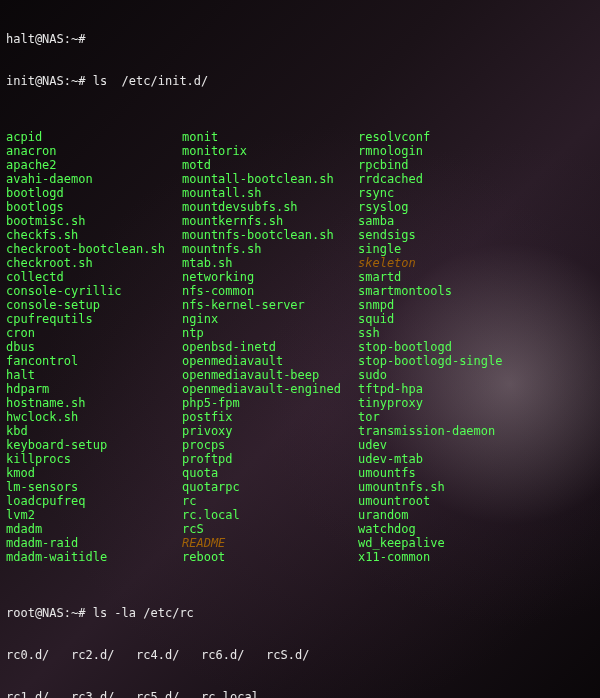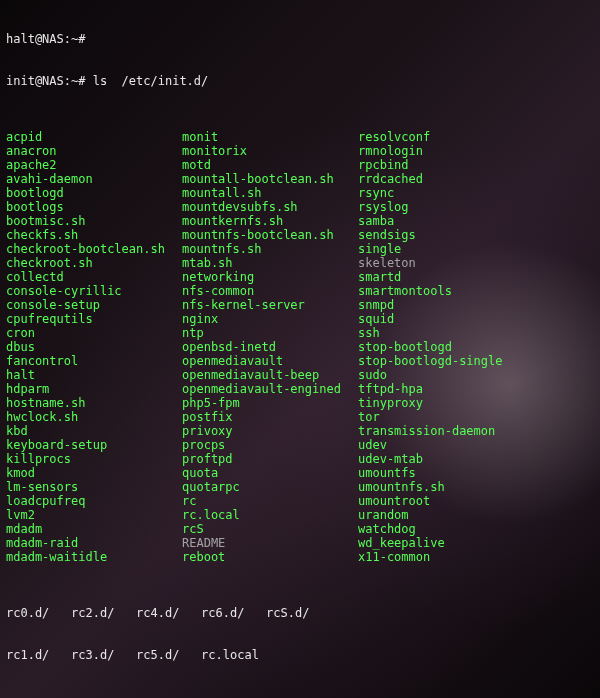--- a/index.html
+++ b/index.html
@@ -32,36 +32,37 @@
     align-items: flex-end;
   }
   .col {
     flex: 0 0 auto;
   }
   .col.c0 { width: 176px; }
   .col.c1 { width: 176px; }
   .col.c2 { width: auto; }
   .entry { display: block; height: 14px; }
   .green { color: #55ff55; }
-  .white { color: #a3a3a3; }
+  .white { color: #a16207; font-style: italic; }
   .prompt, .cmd, .plain, .lsrow { height: 14px; }
 </style>
 </head>
 <body>
 
 <div class="bg"></div>
 <div class="term">
   <div class="prompt">halt@NAS:~#</div>
   <div class="cmd">init@NAS:~# ls  /etc/init.d/</div>
 
   <div class="cols">
     <div class="col c0" id="col0"><span class="entry green">acpid</span><span class="entry green">anacron</span><span class="entry green">apache2</span><span class="entry green">avahi-daemon</span><span class="entry green">bootlogd</span><span class="entry green">bootlogs</span><span class="entry green">bootmisc.sh</span><span class="entry green">checkfs.sh</span><span class="entry green">checkroot-bootclean.sh</span><span class="entry green">checkroot.sh</span><span class="entry green">collectd</span><span class="entry green">console-cyrillic</span><span class="entry green">console-setup</span><span class="entry green">cpufrequtils</span><span class="entry green">cron</span><span class="entry green">dbus</span><span class="entry green">fancontrol</span><span class="entry green">halt</span><span class="entry green">hdparm</span><span class="entry green">hostname.sh</span><span class="entry green">hwclock.sh</span><span class="entry green">kbd</span><span class="entry green">keyboard-setup</span><span class="entry green">killprocs</span><span class="entry green">kmod</span><span class="entry green">lm-sensors</span><span class="entry green">loadcpufreq</span><span class="entry green">lvm2</span><span class="entry green">mdadm</span><span class="entry green">mdadm-raid</span><span class="entry green">mdadm-waitidle</span></div>
     <div class="col c1" id="col1"><span class="entry green">monit</span><span class="entry green">monitorix</span><span class="entry green">motd</span><span class="entry green">mountall-bootclean.sh</span><span class="entry green">mountall.sh</span><span class="entry green">mountdevsubfs.sh</span><span class="entry green">mountkernfs.sh</span><span class="entry green">mountnfs-bootclean.sh</span><span class="entry green">mountnfs.sh</span><span class="entry green">mtab.sh</span><span class="entry green">networking</span><span class="entry green">nfs-common</span><span class="entry green">nfs-kernel-server</span><span class="entry green">nginx</span><span class="entry green">ntp</span><span class="entry green">openbsd-inetd</span><span class="entry green">openmediavault</span><span class="entry green">openmediavault-beep</span><span class="entry green">openmediavault-engined</span><span class="entry green">php5-fpm</span><span class="entry green">postfix</span><span class="entry green">privoxy</span><span class="entry green">procps</span><span class="entry green">proftpd</span><span class="entry green">quota</span><span class="entry green">quotarpc</span><span class="entry green">rc</span><span class="entry green">rc.local</span><span class="entry green">rcS</span><span class="entry white">README</span><span class="entry green">reboot</span></div>
     <div class="col c2" id="col2"><span class="entry green">resolvconf</span><span class="entry green">rmnologin</span><span class="entry green">rpcbind</span><span class="entry green">rrdcached</span><span class="entry green">rsync</span><span class="entry green">rsyslog</span><span class="entry green">samba</span><span class="entry green">sendsigs</span><span class="entry green">single</span><span class="entry white">skeleton</span><span class="entry green">smartd</span><span class="entry green">smartmontools</span><span class="entry green">snmpd</span><span class="entry green">squid</span><span class="entry green">ssh</span><span class="entry green">stop-bootlogd</span><span class="entry green">stop-bootlogd-single</span><span class="entry green">sudo</span><span class="entry green">tftpd-hpa</span><span class="entry green">tinyproxy</span><span class="entry green">tor</span><span class="entry green">transmission-daemon</span><span class="entry green">udev</span><span class="entry green">udev-mtab</span><span class="entry green">umountfs</span><span class="entry green">umountnfs.sh</span><span class="entry green">umountroot</span><span class="entry green">urandom</span><span class="entry green">watchdog</span><span class="entry green">wd_keepalive</span><span class="entry green">x11-common</span></div>
   </div>
 
+  <div class="cmd">root@NAS:~# ls -la /etc/rc</div>
   <div class="plain">rc0.d/   rc2.d/   rc4.d/   rc6.d/   rcS.d/</div>
   <div class="plain">rc1.d/   rc3.d/   rc5.d/   rc.local</div>
   
   
 
   
 </div>
 
 </body></html>

